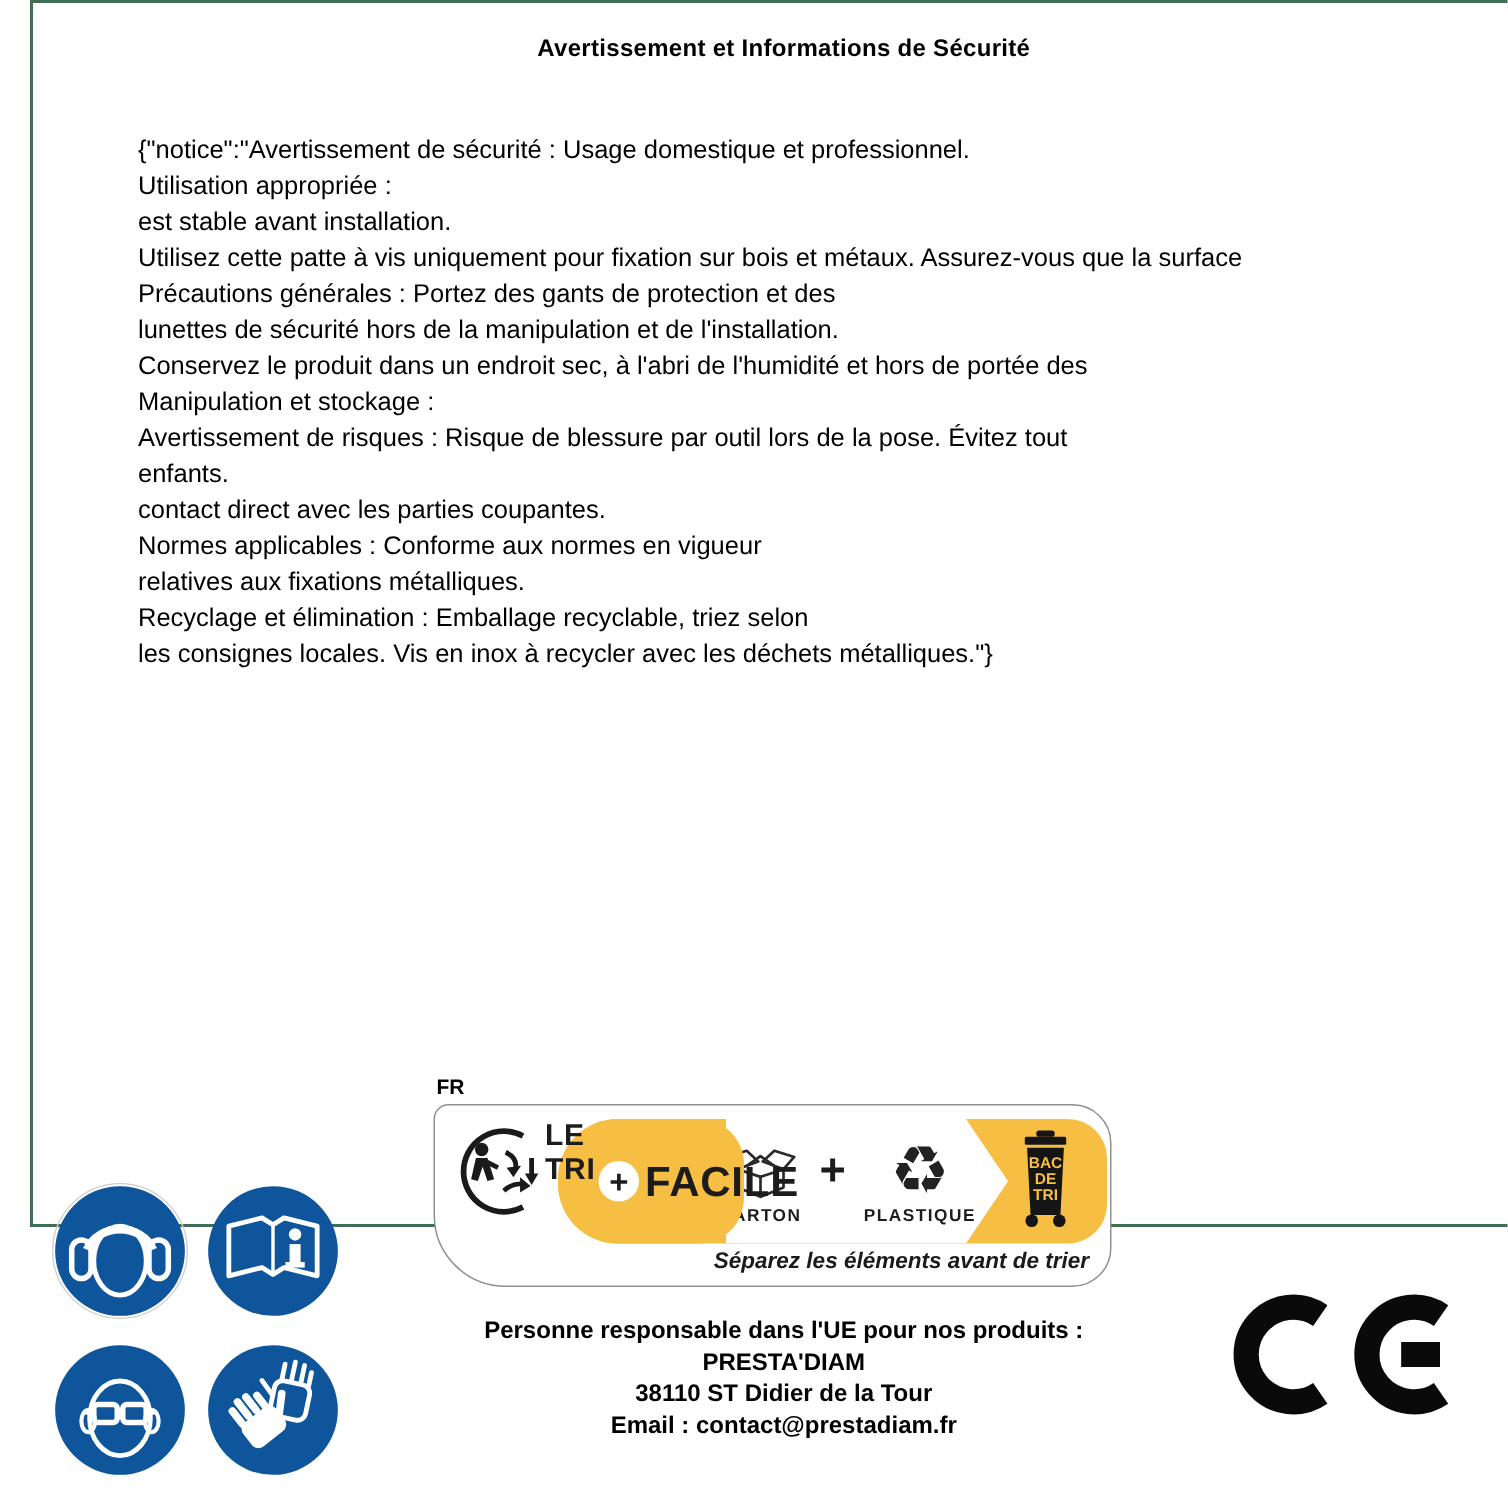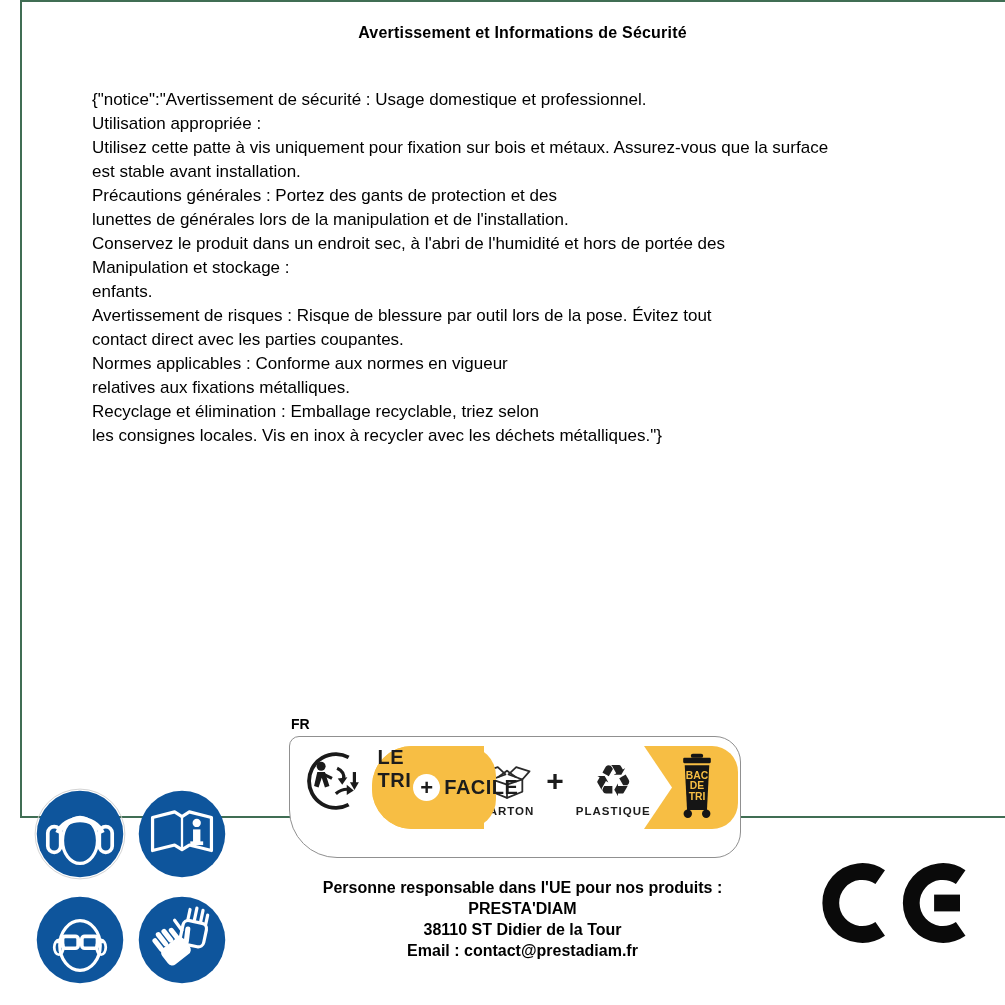--- a/index.html
+++ b/index.html
@@ -50,21 +50,21 @@
     background:#F7BE44; border-radius:40px 30px 30px 40px;
     display:flex; flex-direction:row; justify-content:center; padding-left:16px; gap:2px;
   }
   .blob-line1 { font-size:20px; font-weight:bold; color:#1c1c1c; letter-spacing:.5px; padding-left:12px; }
   .blob-line2 { display:flex; align-items:center; gap:4px; }
   .plus-circle {
     width:27px; height:27px; border-radius:50%; background:#fff;
     display:flex; align-items:center; justify-content:center;
     font-size:22px; font-weight:bold; color:#1c1c1c; line-height:1;
   }
-  .blob-facile { font-size:20px; font-weight:bold; color:#1c1c1c; letter-spacing:.5px; }
+  .blob-facile { font-size:28px; font-weight:bold; color:#1c1c1c; letter-spacing:.5px; }
   .tri-bin { position:absolute; right:18px; top:6px; }
   .tri-instruction {
     position:absolute; right:14px; top:95px;
     font-size:15px; font-style:italic; font-weight:bold; color:#1a1a1a;
   }
   
   .responsible-block {
     position:absolute; top:875px; left:0; right:0;
     text-align:center; font-size:16px; font-weight:bold; line-height:21px;
   }
@@ -74,28 +74,28 @@
 </head>
 <body>
 
 <div class="page">
 
   <div class="doc-title">Avertissement et Informations de Sécurité</div>
 
   <div class="notice-block">
     <div>{"notice":"Avertissement de sécurité : Usage domestique et professionnel.</div>
     <div>Utilisation appropriée :</div>
+    <div>est stable avant installation.</div>
     <div>Utilisez cette patte à vis uniquement pour fixation sur bois et métaux. Assurez-vous que la surface</div>
-    <div>est stable avant installation.</div>
     <div>Précautions générales : Portez des gants de protection et des</div>
-    <div>lunettes de générales lors de la manipulation et de l'installation.</div>
+    <div>lunettes de sécurité hors de la manipulation et de l'installation.</div>
     <div>Conservez le produit dans un endroit sec, à l'abri de l'humidité et hors de portée des</div>
     <div>Manipulation et stockage :</div>
+    <div>Avertissement de risques : Risque de blessure par outil lors de la pose. Évitez tout</div>
     <div>enfants.</div>
-    <div>Avertissement de risques : Risque de blessure par outil lors de la pose. Évitez tout</div>
     <div>contact direct avec les parties coupantes.</div>
     <div>Normes applicables : Conforme aux normes en vigueur</div>
     <div>relatives aux fixations métalliques.</div>
     <div>Recyclage et élimination : Emballage recyclable, triez selon</div>
     <div>les consignes locales. Vis en inox à recycler avec les déchets métalliques."}</div>
   </div>
 
   <div class="icon-grid">
     <svg width="92" height="92" viewBox="0 0 100 100">
       <circle cx="50" cy="50" r="48.8" fill="none" stroke="#cfcfcf" stroke-width="1"></circle>
@@ -190,20 +190,21 @@
         <rect x="22" y="1.5" width="16" height="5.5" rx="2.5" fill="#151515"></rect>
         <path d="M14,16.5 L46,16.5 L43,75 L17,75 Z" fill="#151515"></path>
         <circle cx="18" cy="80" r="5.5" fill="#151515"></circle>
         <circle cx="42" cy="80" r="5.5" fill="#151515"></circle>
         <text x="30" y="34" text-anchor="middle" font-size="13.5" font-weight="bold" fill="#F7BE44" font-family="Liberation Sans, sans-serif">BAC</text>
         <text x="30" y="48" text-anchor="middle" font-size="13.5" font-weight="bold" fill="#F7BE44" font-family="Liberation Sans, sans-serif">DE</text>
         <text x="30" y="62" text-anchor="middle" font-size="13.5" font-weight="bold" fill="#F7BE44" font-family="Liberation Sans, sans-serif">TRI</text>
       </svg>
     </div>
 
+    <div class="tri-instruction">Séparez les éléments avant de trier</div>
   </div>
 
   <div class="responsible-block">
     <div>Personne responsable dans l'UE pour nos produits :</div>
     <div>PRESTA'DIAM</div>
     <div>38110 ST Didier de la Tour</div>
     <div>Email : contact@prestadiam.fr</div>
   </div>
 
   <svg class="ce-mark" width="168" height="118" viewBox="0 0 240 140">

